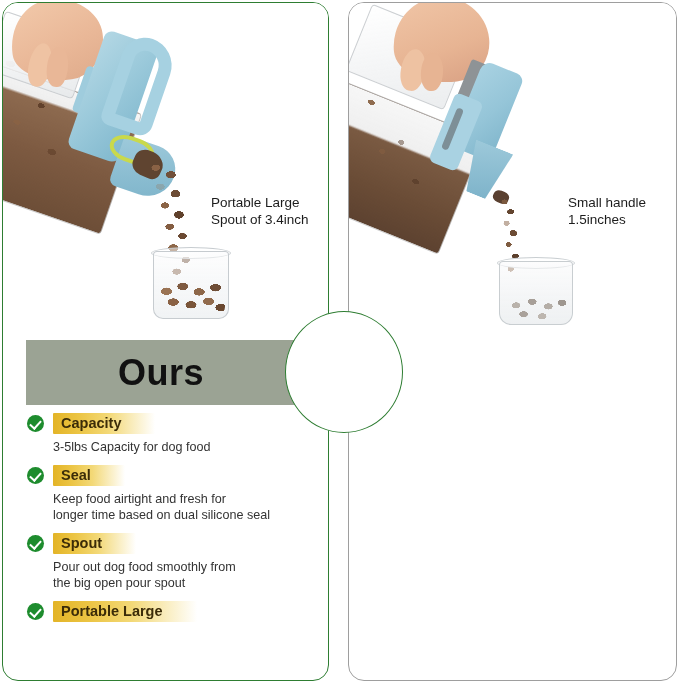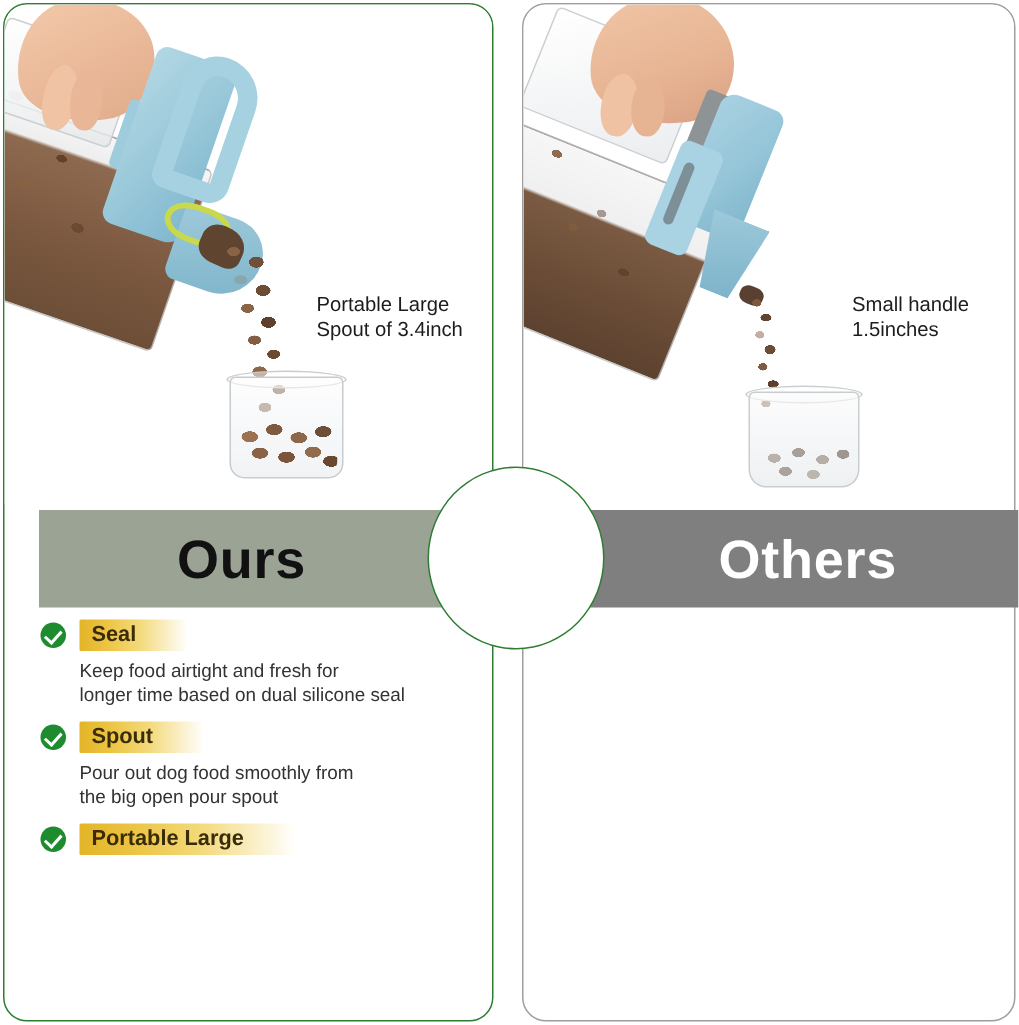--- a/index.html
+++ b/index.html
@@ -395,20 +395,27 @@
       <div class="cup-rim"></div>
       <div class="cup"></div>
       <div class="cup-fill"></div>
 
       <div class="caption">Portable Large
 Spout of 3.4inch</div>
     </div>
 
     <div class="list ours-list">
 
+      <div class="item">
+        <div class="item-head">
+          <span class="mark-ok"></span>
+          <span class="head-ours">Capacity</span>
+        </div>
+        <div class="desc">3-5lbs Capacity for dog food</div>
+      </div>
 
       <div class="item">
         <div class="item-head">
           <span class="mark-ok"></span>
           <span class="head-ours">Seal</span>
         </div>
         <div class="desc">Keep food airtight and fresh for
 longer time based on dual silicone seal</div>
       </div>
 
@@ -458,22 +465,19 @@
       <div class="caption">Small handle
 1.5inches</div>
     </div>
 
   </div>
 
   <div class="banner">
     <div class="banner-left">
       <span class="btxt">Ours</span>
     </div>
-    <div class="banner-right">
-      <span class="btxt">Others</span>
-    </div>
   </div>
 
   <div class="vs-wrap">
     <div class="vs-ring"></div>
   </div>
 
 </div>
 
 </body></html>

